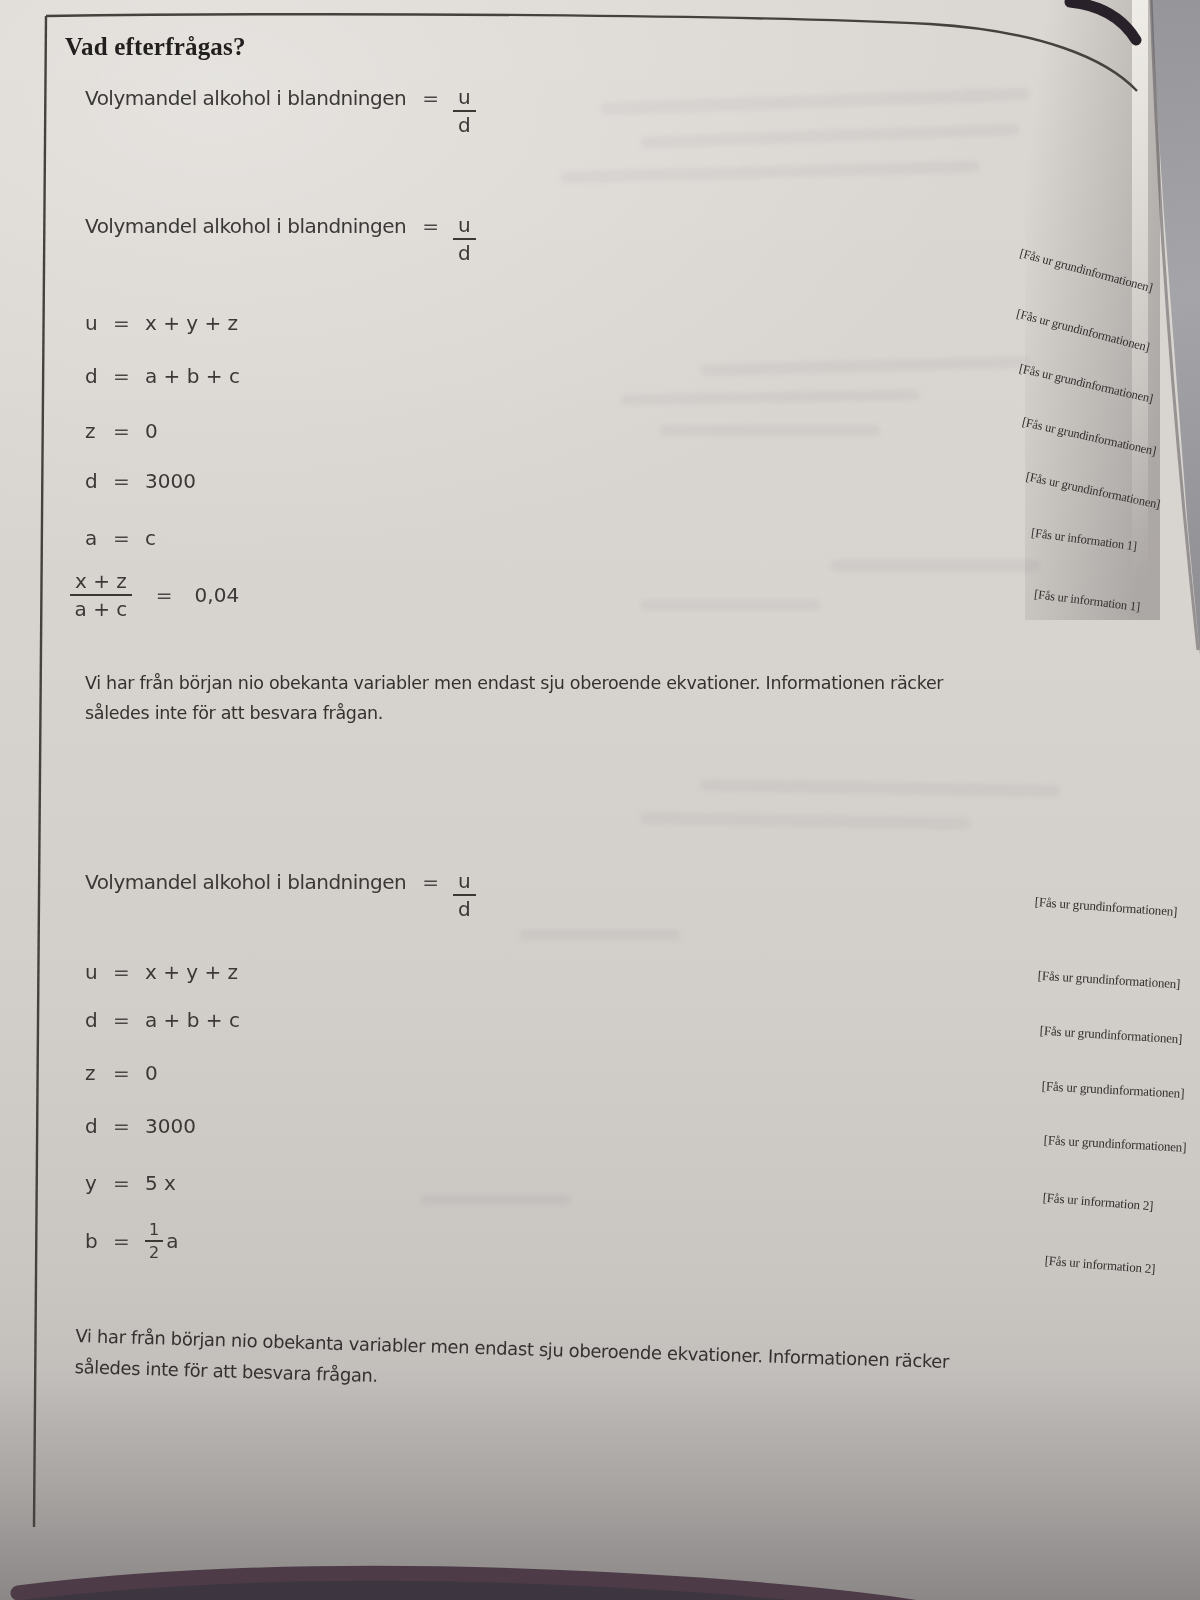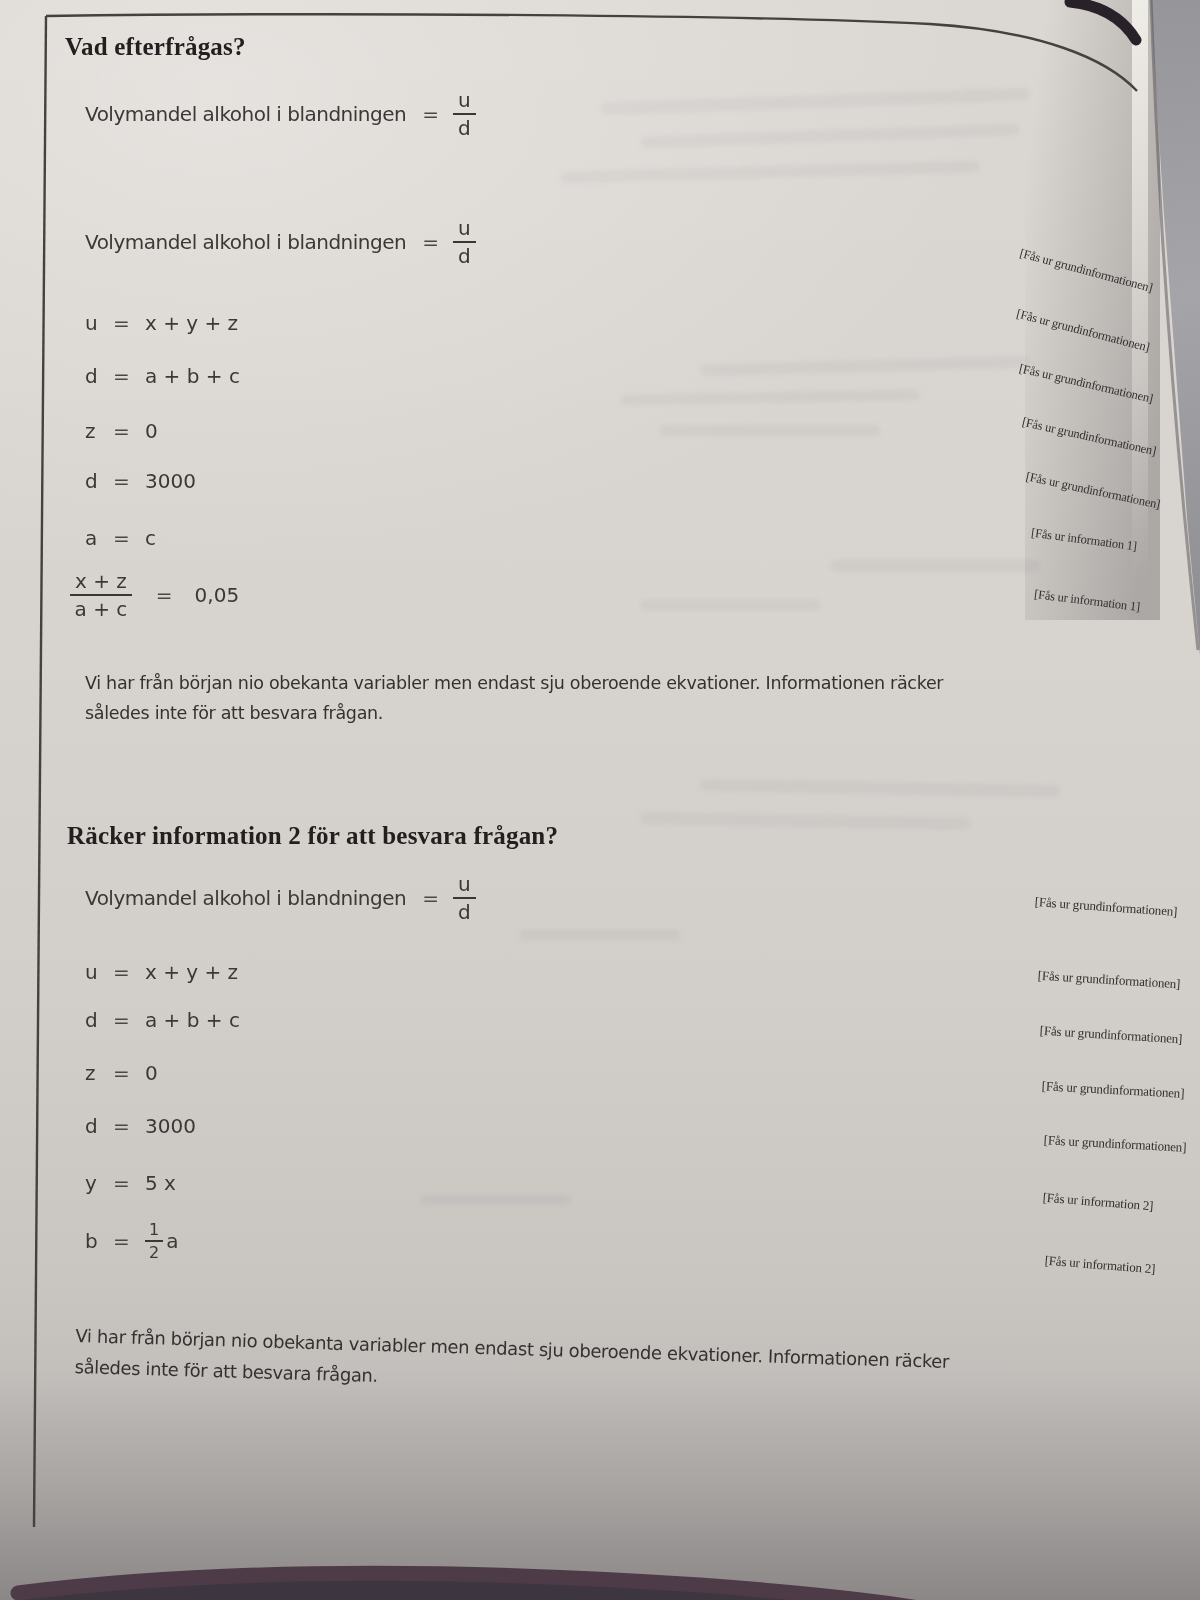--- a/index.html
+++ b/index.html
@@ -24,21 +24,21 @@
   svg.frame { position:absolute; left:0; top:0; }
   .gh { position:absolute; border-radius:8px; background:rgba(72,78,104,0.055); filter:blur(2.5px); }
   
   .hd { position:absolute; font-family:"Liberation Serif", serif; font-weight:bold;
         font-size:25px; color:#22201e; letter-spacing:0.2px; white-space:nowrap;text-align:center; }
   
   .eq-row { position:absolute; display:flex; align-items:center; height:30px;
             font-size:20px; color:#3b3937; white-space:nowrap; }
   .eq-row .lhs { display:inline-block; width:28px; }
   .eq-row .esign { display:inline-block; width:32px; color:#4a4846; }
-  .volym { position:absolute; display:flex; align-items:center; height:56px; white-space:nowrap; }
+  .volym { position:absolute; display:flex; height:56px; white-space:nowrap; }
   .volym .vlabel { font-size:20px; letter-spacing:-0.5px; color:#3b3937; }
   .volym .veq { font-size:20px; margin:0 14px 0 16px; color:#4a4846; }
   .frac { display:inline-flex; flex-direction:column; align-items:center;
           font-size:20px; line-height:1.12; }
   .frac .num { padding:0 5px 2px; border-bottom:2px solid #3b3834; }
   .frac .den { padding-top:2px; }
   .frac-row { height:58px; }
   .frac-row .esign2 { margin:0 22px 0 24px; color:#4a4846; }
   .frac.small { font-size:16px; line-height:1.1; }
   .frac.small .num { padding:0 4px 1px; }
@@ -131,35 +131,34 @@
     <span class="lhs">a</span>
     <span class="esign">=</span>
     <span>c</span>
   </div>
   <div class="eq-row frac-row" style="left:70px;top:566px">
     <span class="frac">
       <span class="num">x + z</span>
       <span class="den">a + c</span>
     </span>
     <span class="esign2">=</span>
-    <span>0,05</span>
+    <span>0,04</span>
   </div>
 
   <div class="ann ann1" style="left:1086px;top:271px;transform:translate(-50%,-50%) rotate(15deg)">[Fås ur grundinformationen]</div>
   <div class="ann ann1" style="left:1083px;top:331px;transform:translate(-50%,-50%) rotate(14.5deg)">[Fås ur grundinformationen]</div>
   <div class="ann ann1" style="left:1086px;top:384px;transform:translate(-50%,-50%) rotate(13deg)">[Fås ur grundinformationen]</div>
   <div class="ann ann1" style="left:1089px;top:437px;transform:translate(-50%,-50%) rotate(12.5deg)">[Fås ur grundinformationen]</div>
   <div class="ann ann1" style="left:1093px;top:491px;transform:translate(-50%,-50%) rotate(12deg)">[Fås ur grundinformationen]</div>
   <div class="ann ann1" style="left:1084px;top:540px;transform:translate(-50%,-50%) rotate(7.5deg)">[Fås ur information 1]</div>
   <div class="ann ann1" style="left:1087px;top:601px;transform:translate(-50%,-50%) rotate(7deg)">[Fås ur information 1]</div>
 
   <div class="para-line" style="left:85px;top:673px">Vi har från början nio obekanta variabler men endast sju oberoende ekvationer. Informationen räcker</div>
   <div class="para-line" style="left:85px;top:703px">således inte för att besvara frågan.</div>
 
-  <div class="hd" style="left:67px;top:822px">Räcker information 2 för att besvara frågan?</div>
 
   <div class="volym" style="left:85px;top:870px">
     <span class="vlabel">Volymandel alkohol i blandningen</span>
     <span class="veq">=</span>
     <span class="frac">
       <span class="num">u</span>
       <span class="den">d</span>
     </span>
   </div>
 

